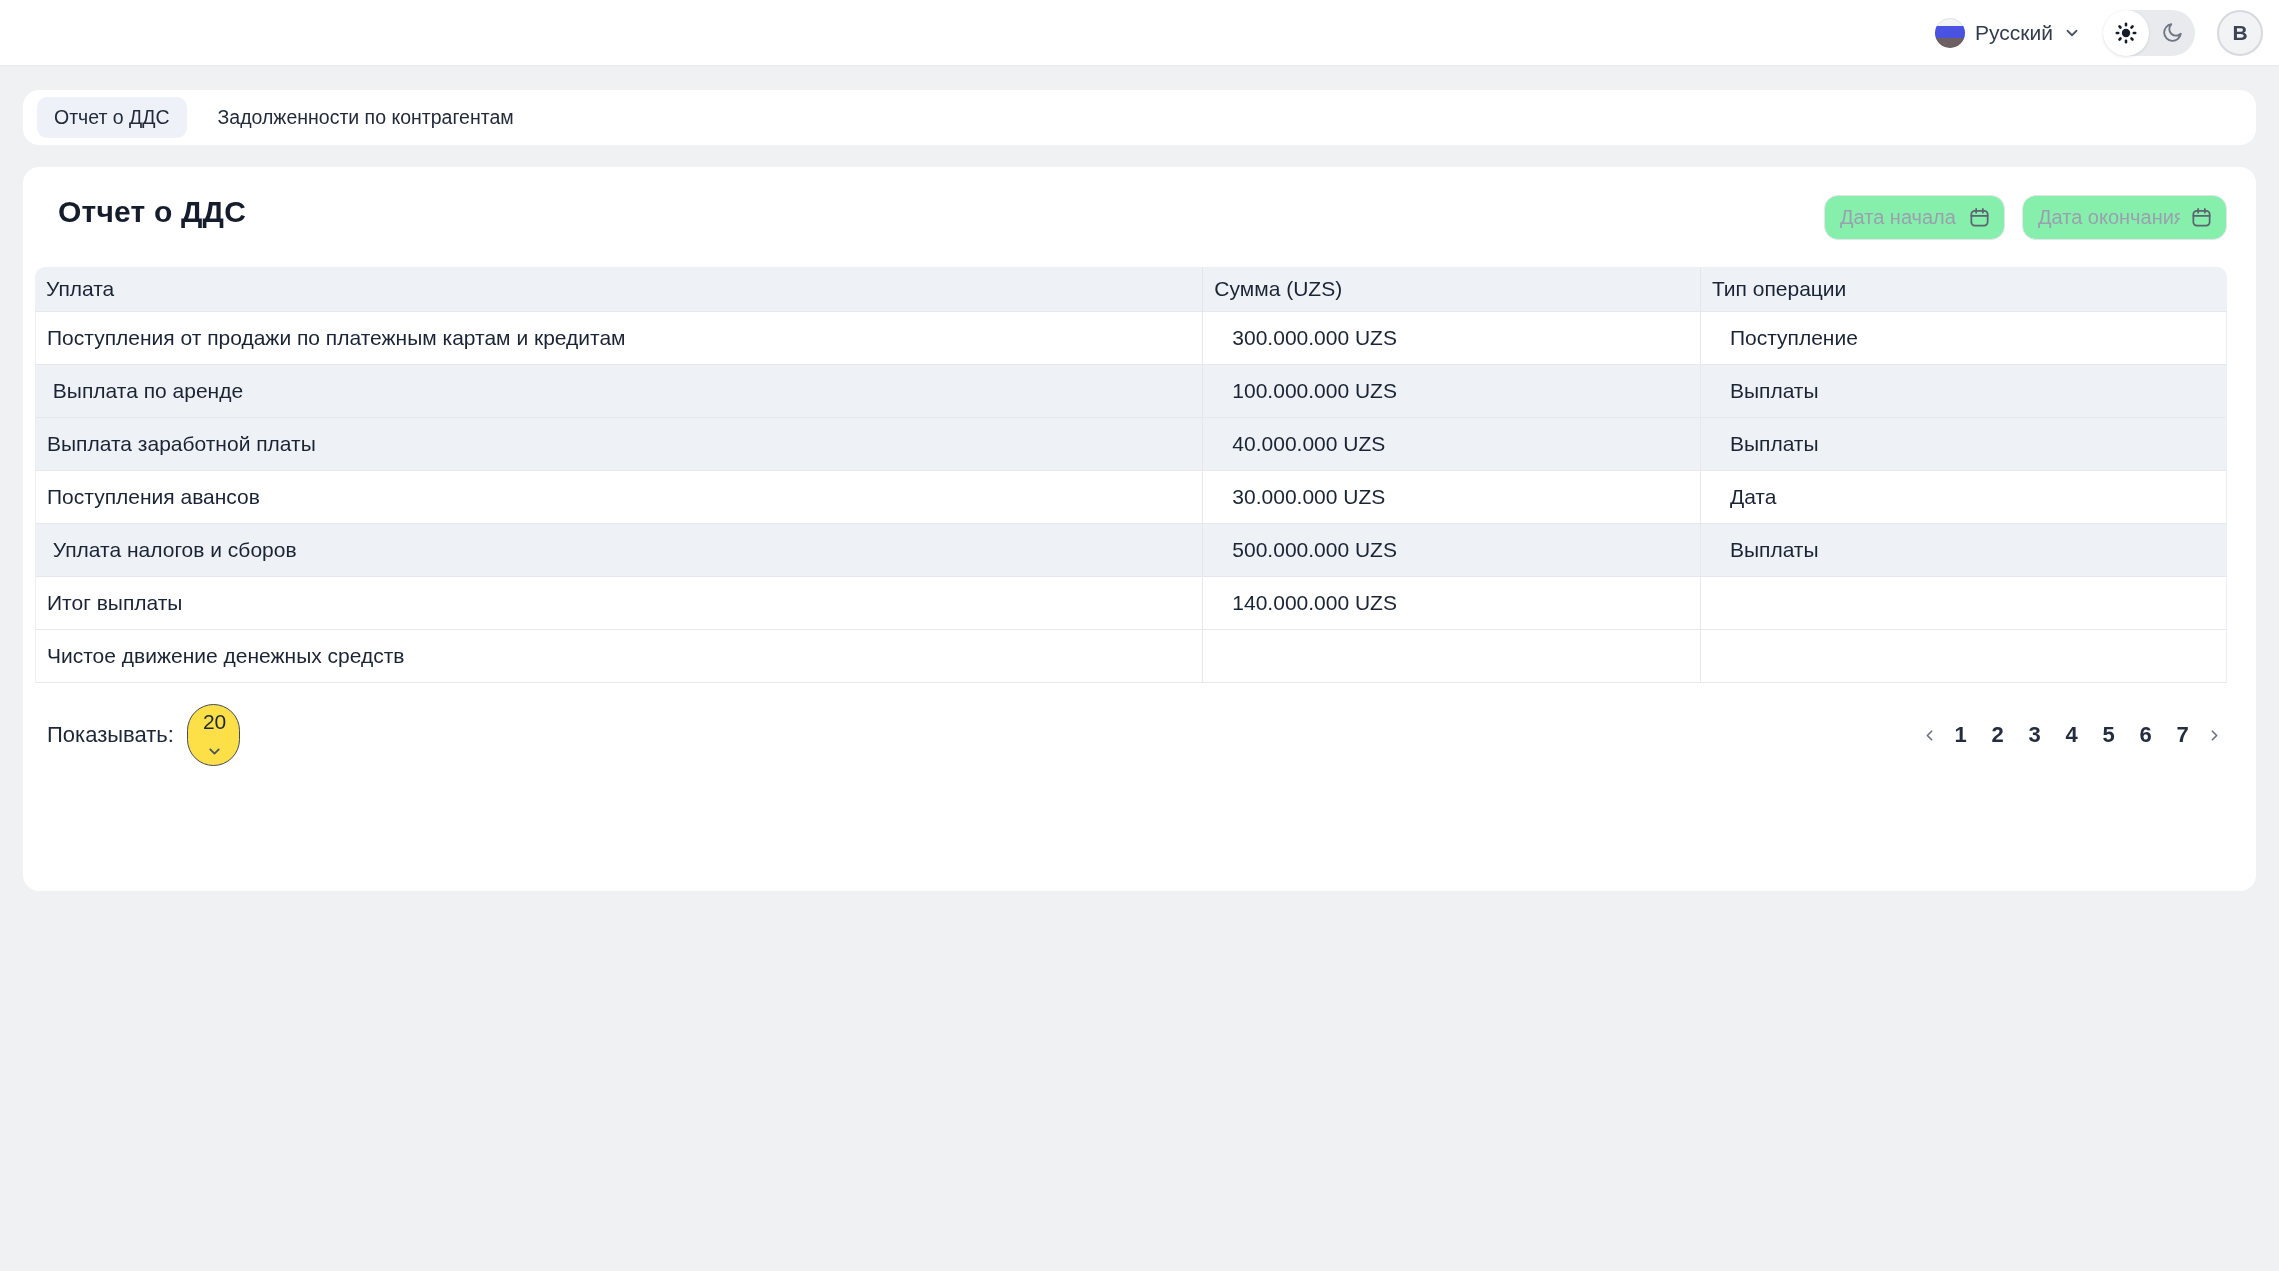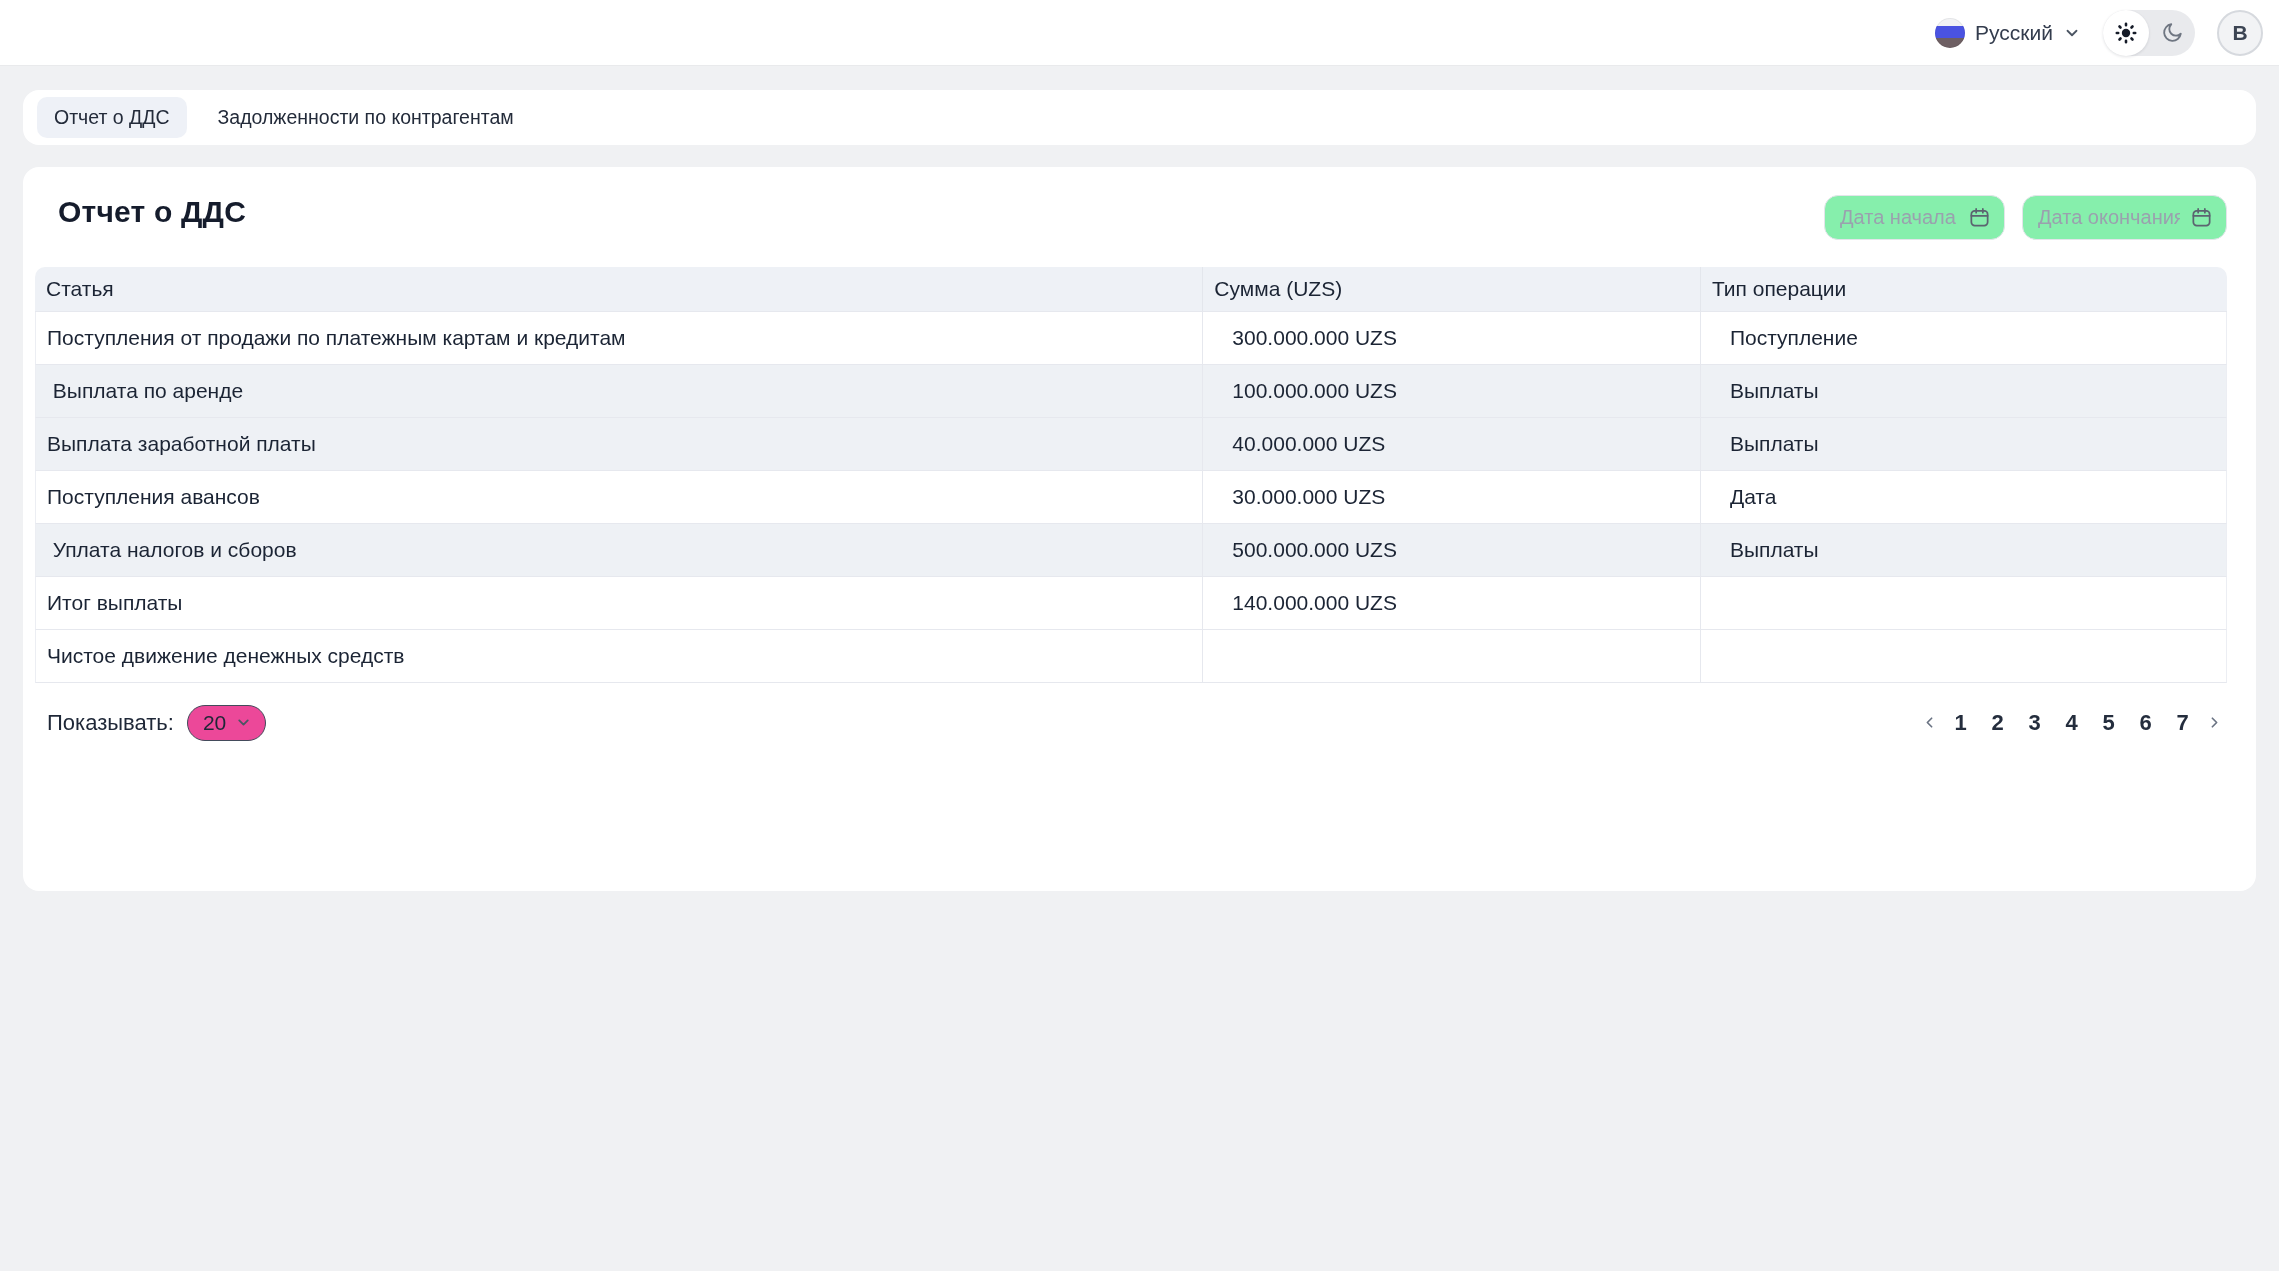--- a/index.html
+++ b/index.html
@@ -94,21 +94,21 @@
   tr.striped td { background:#eef1f5; }
   
   .table-footer {
     margin-top:21px; display:flex; align-items:center; justify-content:space-between;
   }
   .pagesize { display:flex; align-items:center; gap:13px; padding-left:12px; }
   .pagesize-label { font-size:22px; color:#1e2737; }
   .pagesize-select {
     display:flex; align-items:center; gap:9px; cursor:pointer;
     border:1.6px solid #434b5b; border-radius:999px; padding:5px 13px 5px 15px;
-    font-size:21px; color:#1e2737; background:#ec4899;
+    font-size:21px; color:#1e2737; background:#fde047;flex-direction:column;
   }
   .pagination { display:flex; align-items:center; }
   .page-btn {
     min-width:37px; height:37px; display:flex; align-items:center; justify-content:center;
     font-size:22px; font-weight:700; color:#242d3d; cursor:pointer; border-radius:8px;
   }
   .page-nav { color:#6a7383; cursor:pointer; display:flex; align-items:center; justify-content:center; width:26px; height:37px; }
 </style>
 </head>
 <body>
@@ -176,21 +176,21 @@
   </div>
 
   <table>
     <colgroup>
         <col class="c1">
         <col class="c2">
         <col class="c3">
       </colgroup>
     <thead>
       <tr>
-        <th>Статья</th>
+        <th>Уплата</th>
         <th>Сумма (UZS)</th>
         <th>Тип операции</th>
       </tr>
     </thead>
     <tbody>
         <tr>
           <td class="">Поступления от продажи по платежным картам и кредитам</td>
           <td class="amount">300.000.000 UZS</td>
           <td class="optype">Поступление</td>
         </tr>

